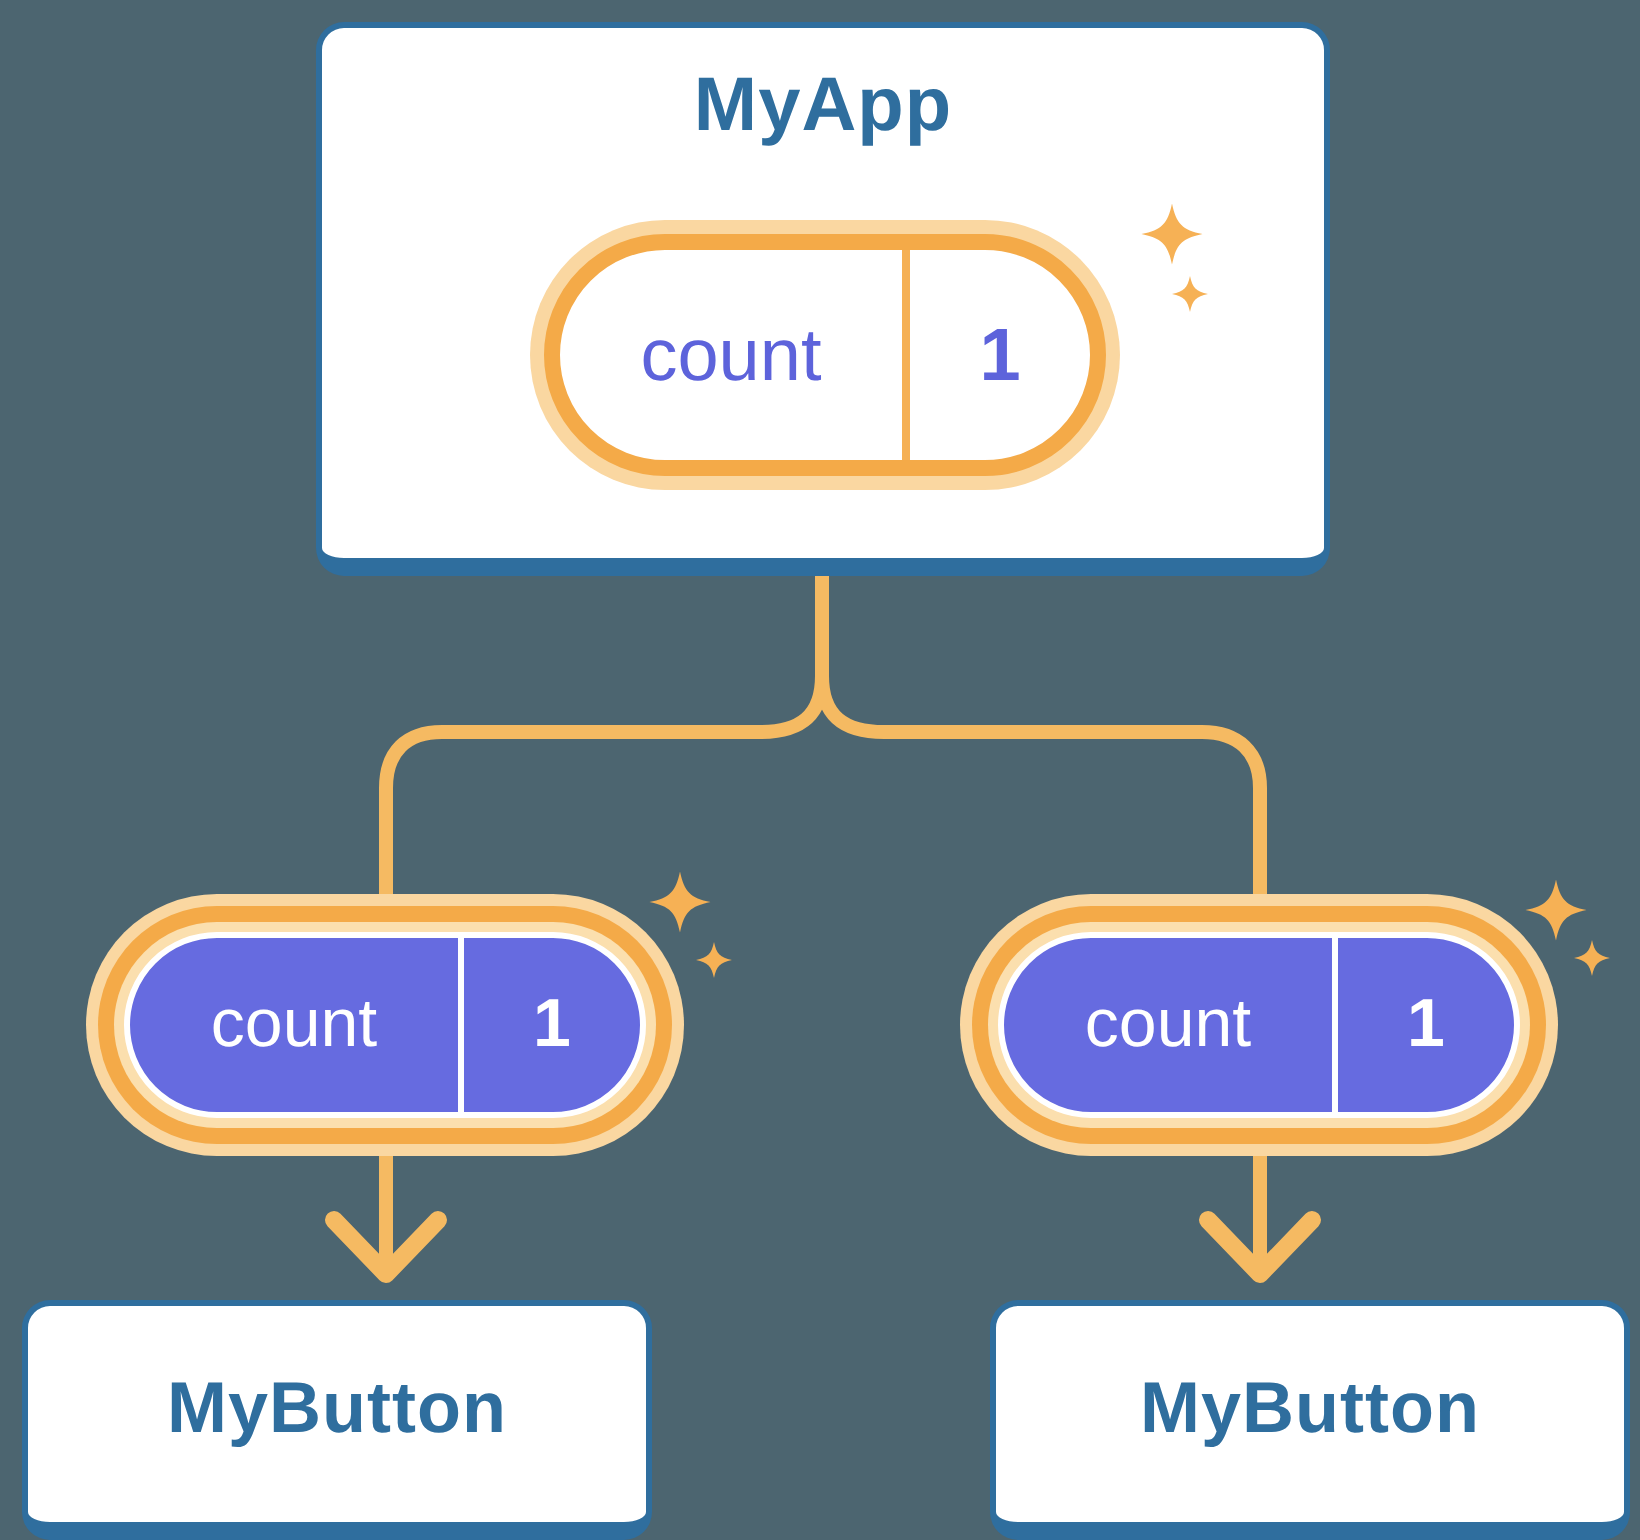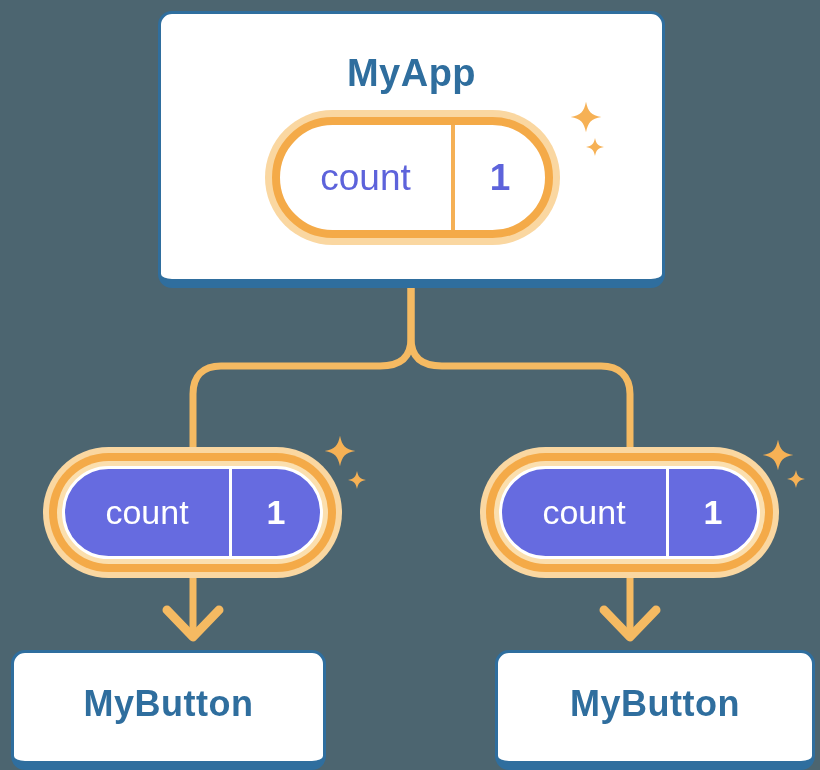--- a/index.html
+++ b/index.html
@@ -28,21 +28,21 @@
   .card-child-left{left:11px;top:650px;width:315px;height:120px;}
   .card-child-right{left:495px;top:650px;width:320px;height:120px;}
 
   .card-title{
     color:#2F6E9E;
     font-size:38px;
     font-weight:600;
     text-align:center;
     letter-spacing:0.5px;
   }
-  .card-root .card-title{margin-top:38px;}
+  .card-root .card-title{margin-top:18px;}
   .card-child .card-title{margin-top:-6px;font-size:36px;}
 
   
   .pill{
     display:flex;
     align-items:stretch;
     box-sizing:border-box;
     border-radius:999px;
     justify-content:center;
   }

